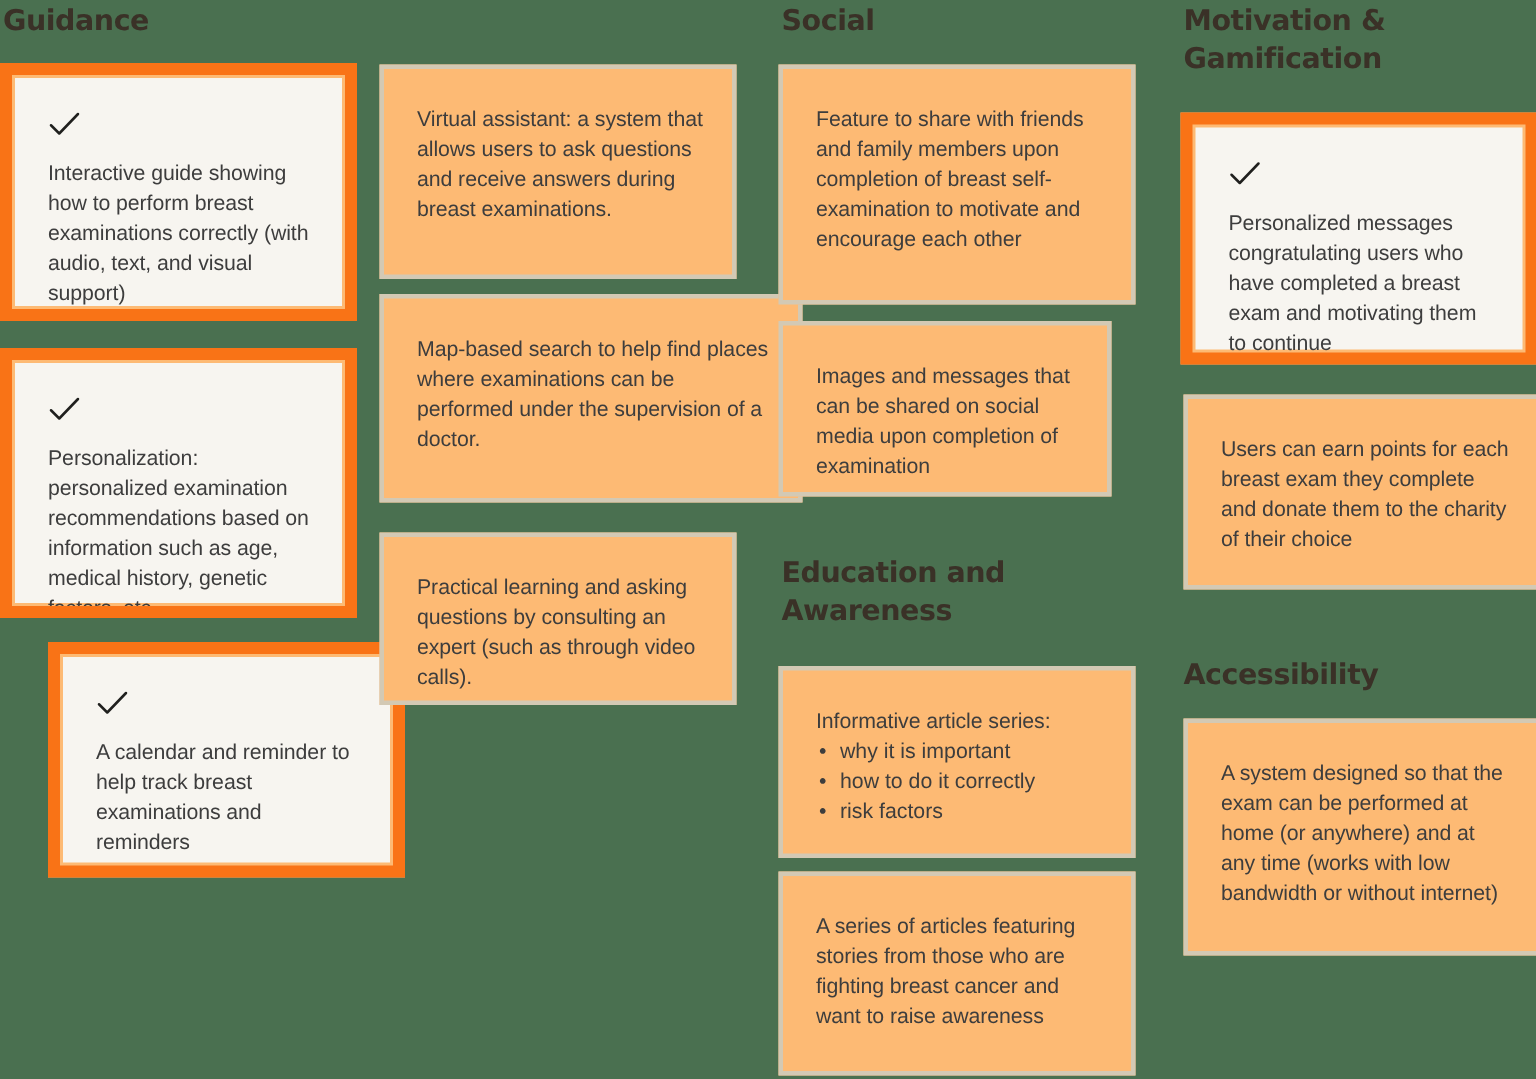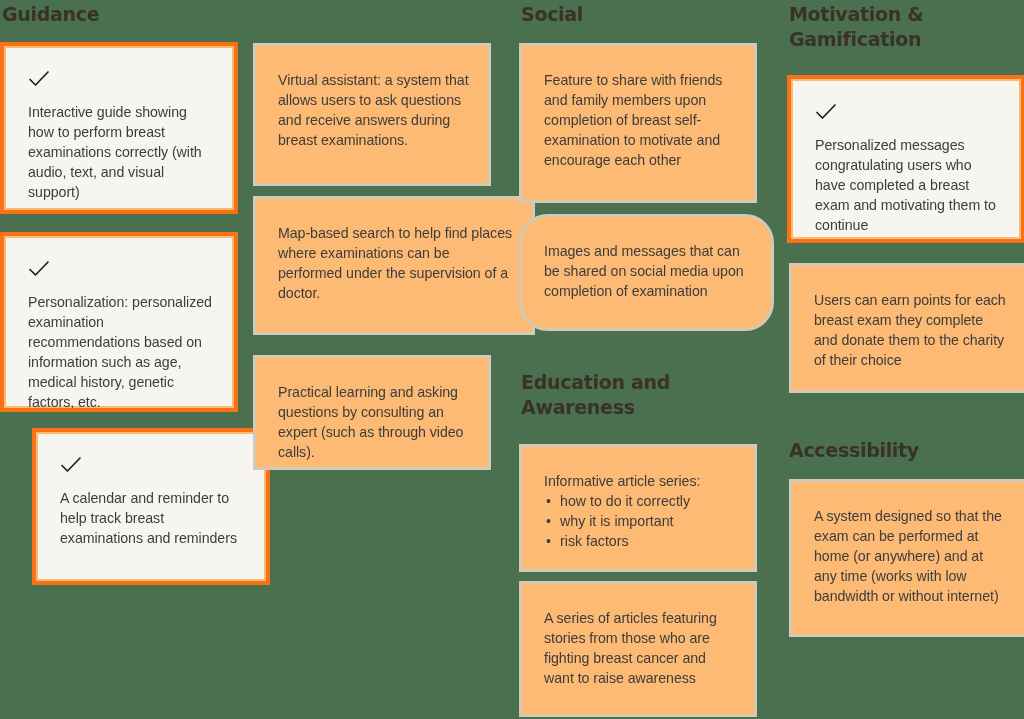--- a/index.html
+++ b/index.html
@@ -30,21 +30,21 @@
   }
   .card {
     background: #fdba74;
     box-sizing: border-box;
     overflow: hidden;
   }
   .card.plain {
     border: 3px solid #d3c9b4;
   }
   .card.highlight {
-    border: 4px solid #f97316;
+    border: 8px solid #f97316;
     padding: 2px;
   }
   .card.highlight .inner {
     background: #f7f5f0;
     width: 100%;
     height: 100%;
     box-sizing: border-box;
   }
   .check {
     display: block;
@@ -83,21 +83,21 @@
   #card-g1 { position: absolute; left: 0px;  top: 42px;  width: 238px; height: 172px; }
   #card-g2 { position: absolute; left: 0px;  top: 232px; width: 238px; height: 180px; }
   #card-g3 { position: absolute; left: 0px;  top: 428px; width: 238px; height: 157px; margin-left: 32px; }
   #card-a1 { position: absolute; left: 253px; top: 43px;  width: 238px; height: 143px; }
   #card-a2 { position: absolute; left: 253px; top: 196px; width: 282px; height: 139px; }
   #card-a3 { position: absolute; left: 253px; top: 355px; width: 238px; height: 115px; }
 
   
   #title-social { position: absolute; left: 521px; top: 2px; }
   #card-s1 { position: absolute; left: 519px; top: 43px;  width: 238px; height: 160px; }
-  #card-s2 { position: absolute; left: 519px; top: 214px; width: 255px; height: 117px; border-radius: 29px; }
+  #card-s2 { position: absolute; left: 519px; top: 214px; width: 222px; height: 117px; }
   #title-education { position: absolute; left: 521px; top: 370px; width: 230px; }
   #card-e1 { position: absolute; left: 519px; top: 444px; width: 238px; height: 128px; }
   #card-e2 { position: absolute; left: 519px; top: 581px; width: 238px; height: 136px; }
 
   
   #title-motivation { position: absolute; left: 789px; top: 2px; width: 225px; }
   #card-m1 { position: absolute; left: 787px; top: 75px;  width: 238px; height: 168px; }
   #card-m2 { position: absolute; left: 789px; top: 263px; width: 238px; height: 130px; }
   #title-accessibility { position: absolute; left: 789px; top: 438px; }
   #card-x1 { position: absolute; left: 789px; top: 479px; width: 238px; height: 158px; }
@@ -176,22 +176,22 @@
       <div class="ctext">Images and messages that can be shared on social media upon completion of examination</div>
     </div>
   </div>
 
   <h2 class="section-title" id="title-education">Education and Awareness</h2>
 
   <div class="card plain" id="card-e1">
     <div class="pad-tight">
       <div class="ctext">Informative article series:</div>
       <ul class="bullets">
+        <li>why it is important</li>
         <li>how to do it correctly</li>
-        <li>why it is important</li>
         <li>risk factors</li>
       </ul>
     </div>
   </div>
 
   <div class="card plain" id="card-e2">
     <div class="pad-tight">
       <div class="ctext">A series of articles featuring stories from those who are fighting breast cancer and want to raise awareness</div>
     </div>
   </div>

